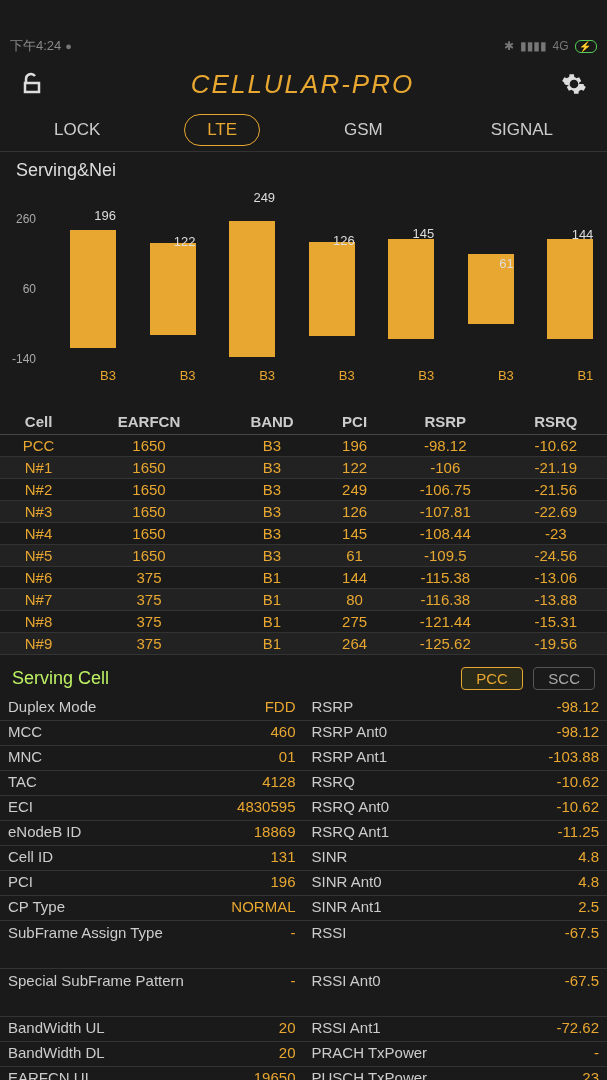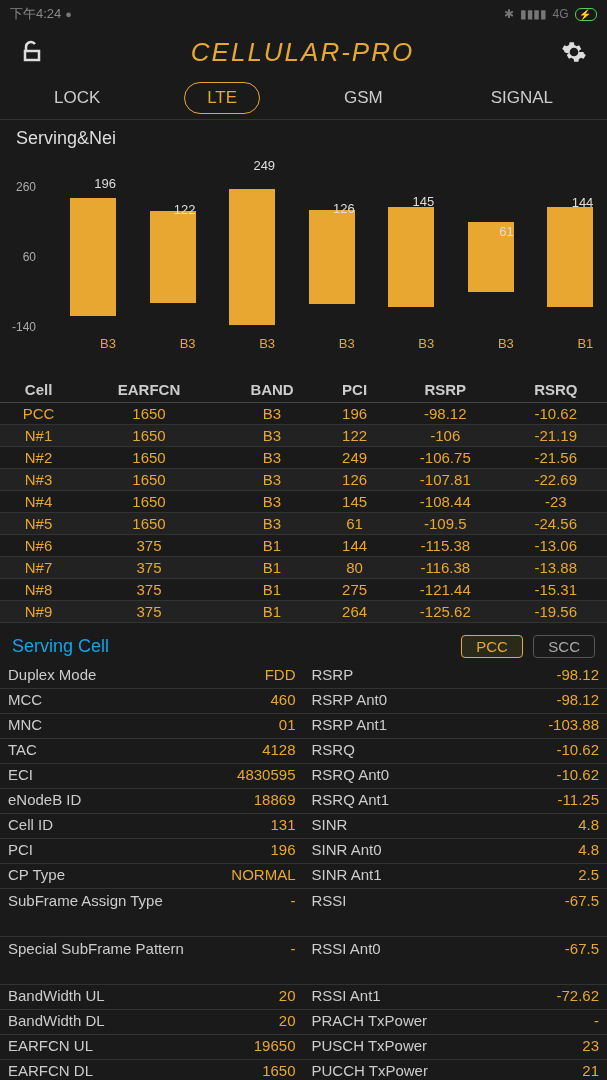--- a/index.html
+++ b/index.html
@@ -1,38 +1,38 @@
 <!DOCTYPE html>
 <html><head>
 <meta charset="utf-8">
 <style>
 *{margin:0;padding:0;box-sizing:border-box;}
 body{width:607px;height:1080px;background:#1a1a1a;font-family:Arial,sans-serif;color:#ddd;overflow:hidden;position:relative;}
-.status-bar{height:28px;display:flex;justify-content:space-between;align-items:center;padding:0 10px;font-size:13px;color:#888;}
+.status-bar{height:28px;display:flex;justify-content:space-between;align-items:center;padding:0 10px;font-size:13px;color:#888;margin-top:32px;}
 .status-left{display:flex;align-items:center;gap:4px;}
 .status-right{display:flex;align-items:center;gap:6px;font-size:12px;}
 .header{height:48px;display:flex;align-items:center;justify-content:space-between;padding:0 20px;}
 .app-title{font-family:Impact,sans-serif;font-size:26px;font-weight:normal;font-style:italic;color:#e8a730;letter-spacing:2px;text-transform:uppercase;}
 .tabs{display:flex;justify-content:space-around;align-items:center;height:44px;border-bottom:1px solid #333;}
 .tab{color:#ccc;font-size:17px;padding:8px 24px;}
 .tab.active{color:#e8a730;border:1px solid #e8a730;border-radius:18px;padding:5px 22px;}
 .section-title{padding:8px 16px;font-size:18px;color:#ddd;}
 .chart{position:relative;height:220px;padding:0 10px;}
 .y-axis{position:absolute;left:0;top:30px;height:140px;width:40px;}
 .y-tick{position:absolute;right:4px;font-size:12px;color:#aaa;transform:translateY(-50%);}
 .bars{display:flex;justify-content:space-around;align-items:flex-end;height:140px;position:absolute;left:40px;right:10px;top:30px;}
 .bar-group{display:flex;flex-direction:column;align-items:center;width:13%;}
 .bar-label-top{font-size:13px;color:#ddd;margin-bottom:3px;position:absolute;transform:translateY(-100%);}
 .bar{width:46px;max-width:100%;background:#e8a730;}
 .bar-label-bottom{font-size:13px;color:#e8a730;margin-top:8px;position:absolute;bottom:-24px;}
 .table{width:100%;border-collapse:collapse;}
 .table th{color:#ccc;font-size:15px;font-weight:bold;padding:4px 2px;border-bottom:1px solid #444;text-align:center;}
 .table td{color:#e8a730;font-size:15px;padding:2px 2px;border-bottom:1px solid #333;text-align:center;}
 .serving-header{display:flex;align-items:center;justify-content:space-between;padding:6px 12px;margin-top:6px;}
-.serving-header .title{font-size:18px;color:#0ea5e9;}
+.serving-header .title{font-size:18px;color:#bef264;}
 .pill{display:inline-block;padding:2px 14px;border-radius:4px;font-size:15px;margin-left:6px;}
 .pill.pcc{color:#e8a730;border:1px solid #e8a730;background:#2a2a1a;}
 .pill.scc{color:#aaa;border:1px solid #555;}
 .kv-grid{display:flex;}
 .kv-col{width:50%;}
 .kv-row{display:flex;justify-content:space-between;padding:2px 8px;border-bottom:1px solid #333;min-height:25px;align-items:flex-start;}
 .kv-row.tall{min-height:48px;align-items:flex-start;padding-top:3px;}
 .kv-label{color:#ccc;font-size:15px;}
 .kv-value{color:#e8a730;font-size:15px;}
 .icon{display:inline-block;}

